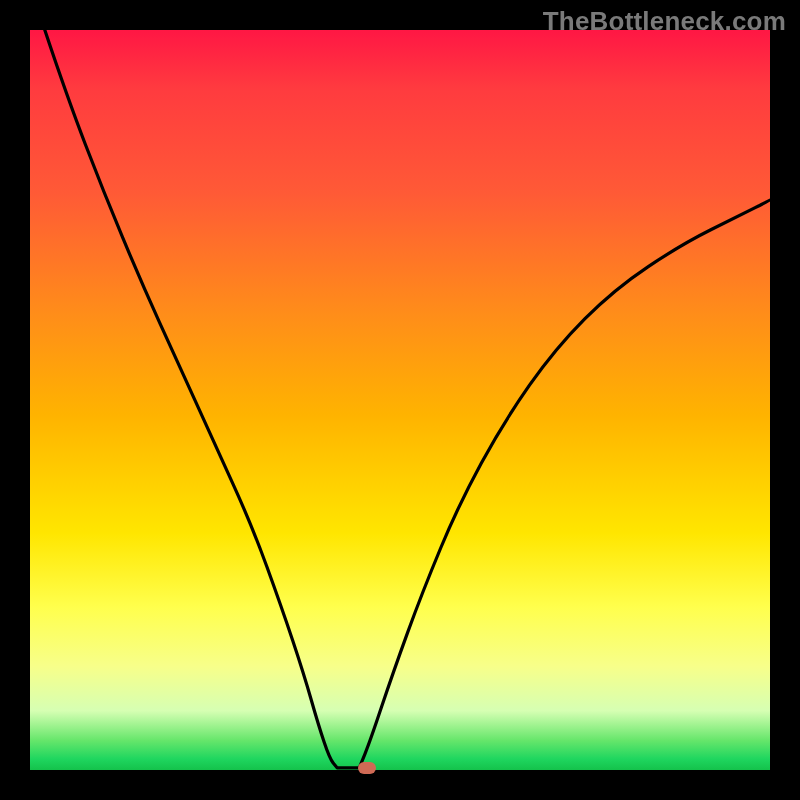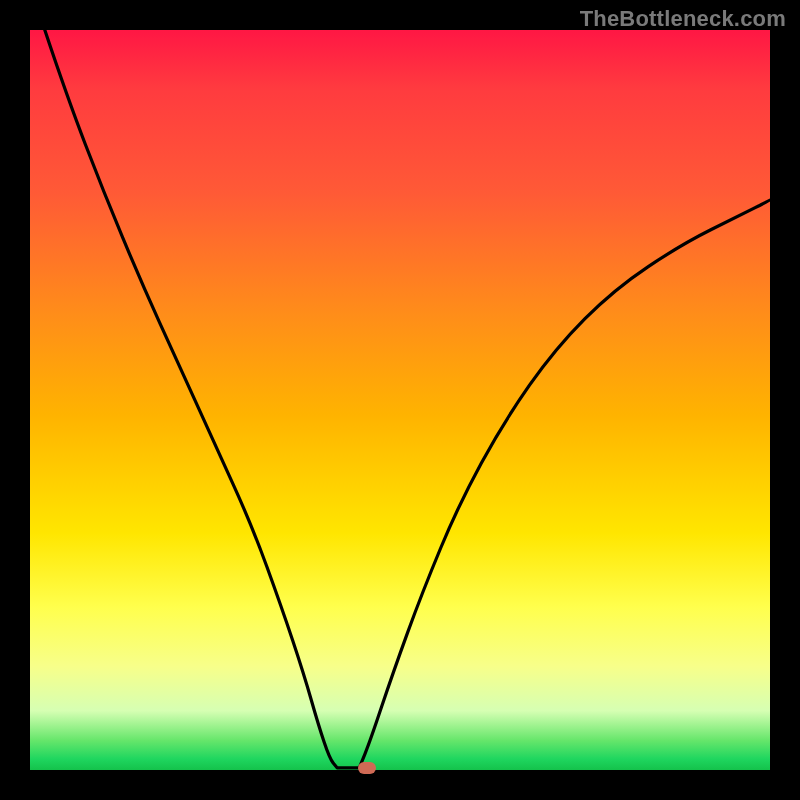--- a/index.html
+++ b/index.html
@@ -39,21 +39,21 @@
       #d6ffb3 92%,
       #66e66b 96%,
       #1fd65f 98.5%,
       #14c24b 100%
     );
   }
   .watermark {
     position: absolute;
     top: 6px;
     right: 14px;
-    font-size: 22px;
+    font-size: 26px;
     font-weight: 600;
     color: #7a7a7a;
     letter-spacing: 0.2px;
     user-select: none;
   }
   svg.curve {
     position: absolute;
     left: 0;
     top: 0;
     width: 740px;

